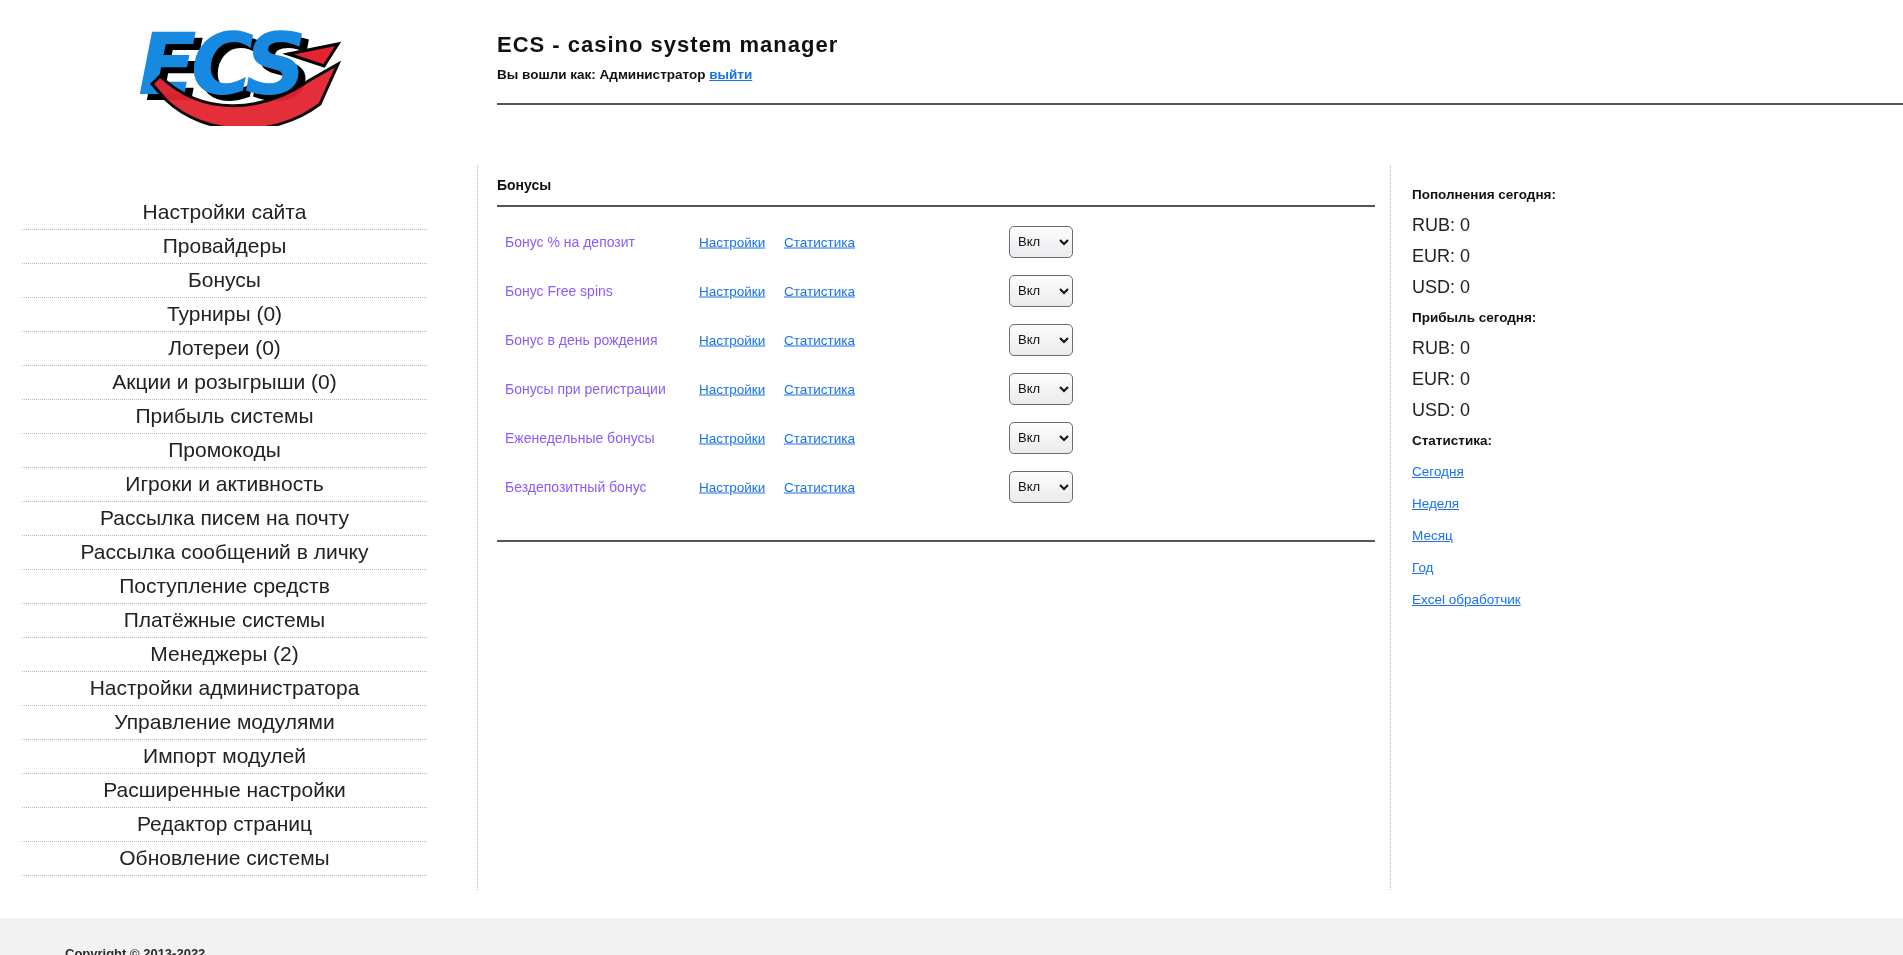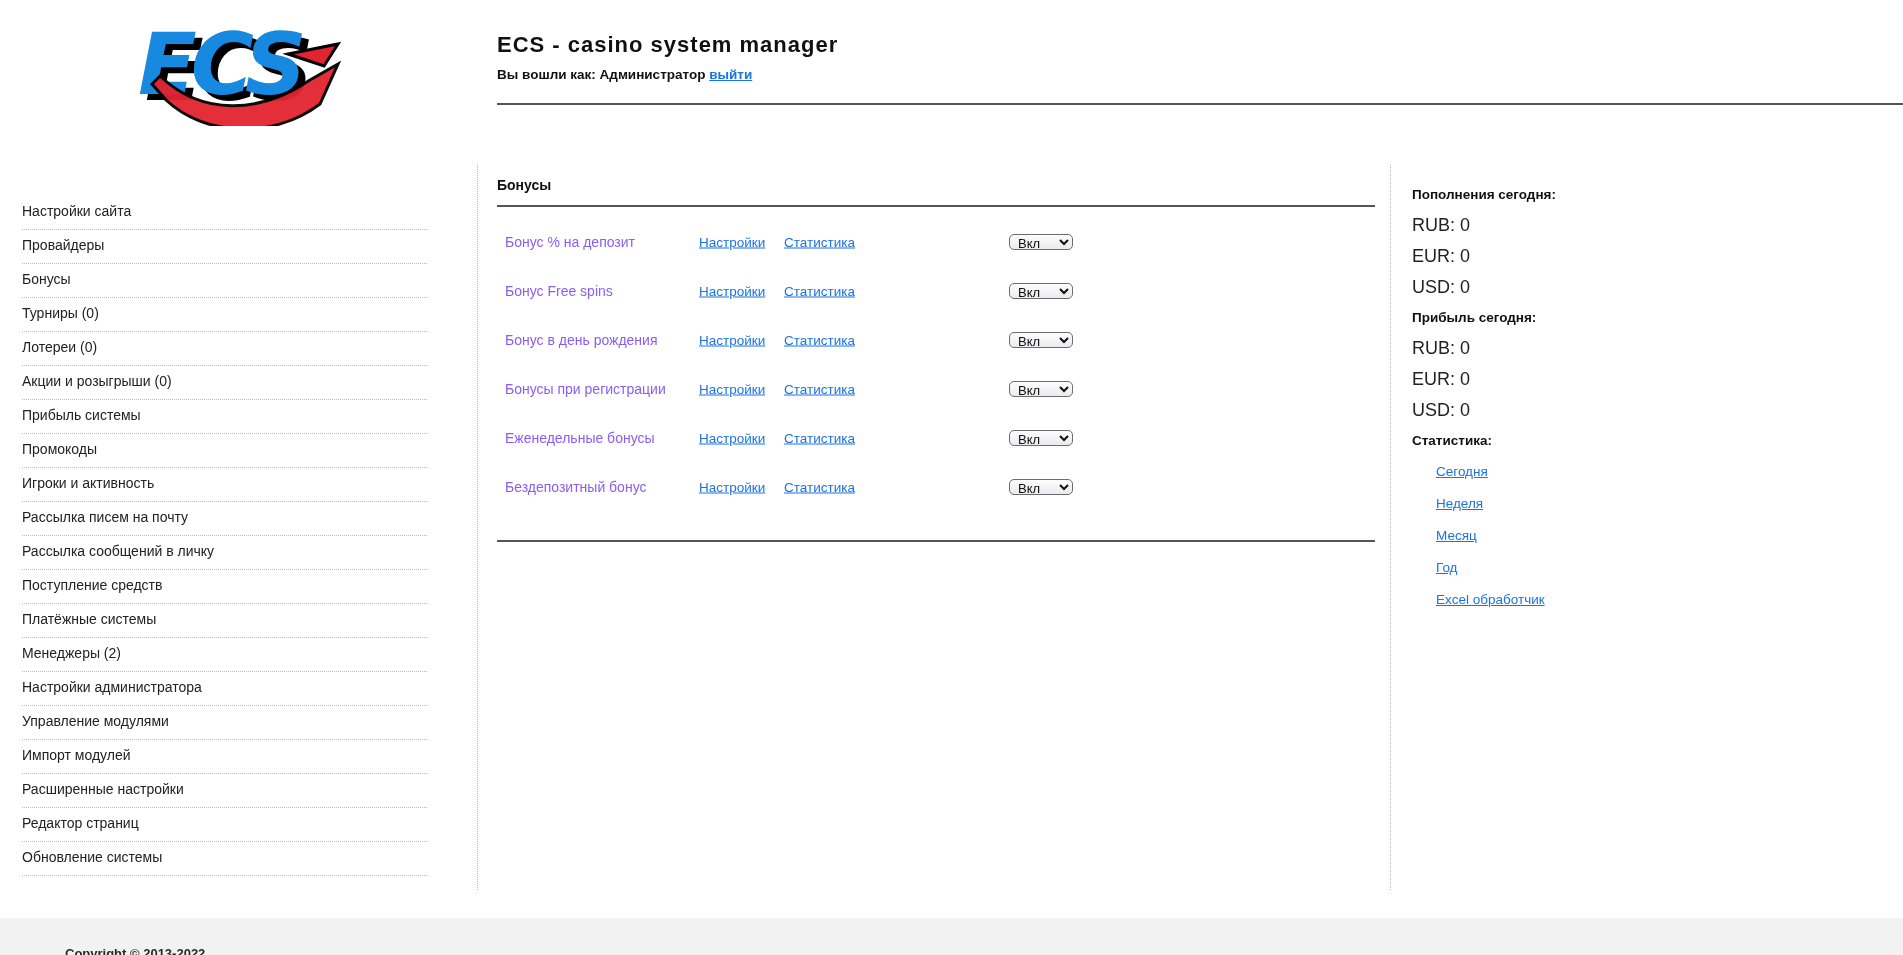--- a/index.html
+++ b/index.html
@@ -41,23 +41,24 @@
   }
 
   
   .sidebar {
     position: absolute; left: 22px; top: 196px; width: 405px;
     list-style: none; margin: 0; padding: 0;
   }
   .sidebar li {
     padding: 6px 0 8px 0;
     border-bottom: 1px dotted #b9b9b9;
-    font-size: 14px; color: #222;
+    font-size: 21px; color: #222;
     cursor: pointer;
     line-height: 19px;
+    text-align: center;
   }
 
   .v-divider {
     position: absolute; top: 165px; height: 725px;
     border-left: 1px dotted #b9b9b9;
   }
   .v-divider.left { left: 477px; }
   .v-divider.right { left: 1390px; }
 
   
@@ -71,36 +72,36 @@
     font-size: 14px; color: #8b5cf6;
   }
   .row-link {
     position: absolute; top: 50%; transform: translateY(-50%);
     font-size: 13.5px; text-decoration: underline; cursor: pointer;
   }
   .row-link.settings { left: 202px; }
   .row-link.stats { left: 287px; }
   .row-select {
     position: absolute; left: 512px; top: 50%; transform: translateY(-50%);
-    width: 64px; height: 16px;
+    width: 64px; height: 32px;
     font-family: "Liberation Sans", sans-serif; font-size: 13px; color: #111;
     background: linear-gradient(#fdfdfd, #ebebee);
     border: 1px solid #6b6b73; border-radius: 5px;
     padding: 0 4px;
   }
   .bottom-rule { margin-top: 29px; }
 
   
   .right-panel { position: absolute; left: 1412px; top: 186px; width: 470px; }
   .rp-heading { font-size: 13.5px; font-weight: bold; color: #111; margin: 0 0 12px 0; line-height: 18px; }
   .rp-line { font-size: 18px; color: #222; margin: 0 0 13px 0; line-height: 18px; }
   .rp-line .cur { margin-right: 5px; }
   .rp-links { list-style: none; margin: 0; padding: 0; }
   .rp-links li { margin: 0 0 13px 0; line-height: 18px; }
-  .rp-links a { font-size: 13.5px; text-decoration: underline; cursor: pointer; margin-left: 24px; }
+  .rp-links a { font-size: 13.5px; text-decoration: underline; cursor: pointer; }
 
   a, .logout-link { color: #1a73e8; }
 
   
   .footer {
     position: absolute; left: 0; top: 918px;
     width: 100%; height: 37px;
     background: #f2f2f2; overflow: hidden;
   }
   .footer-text {

